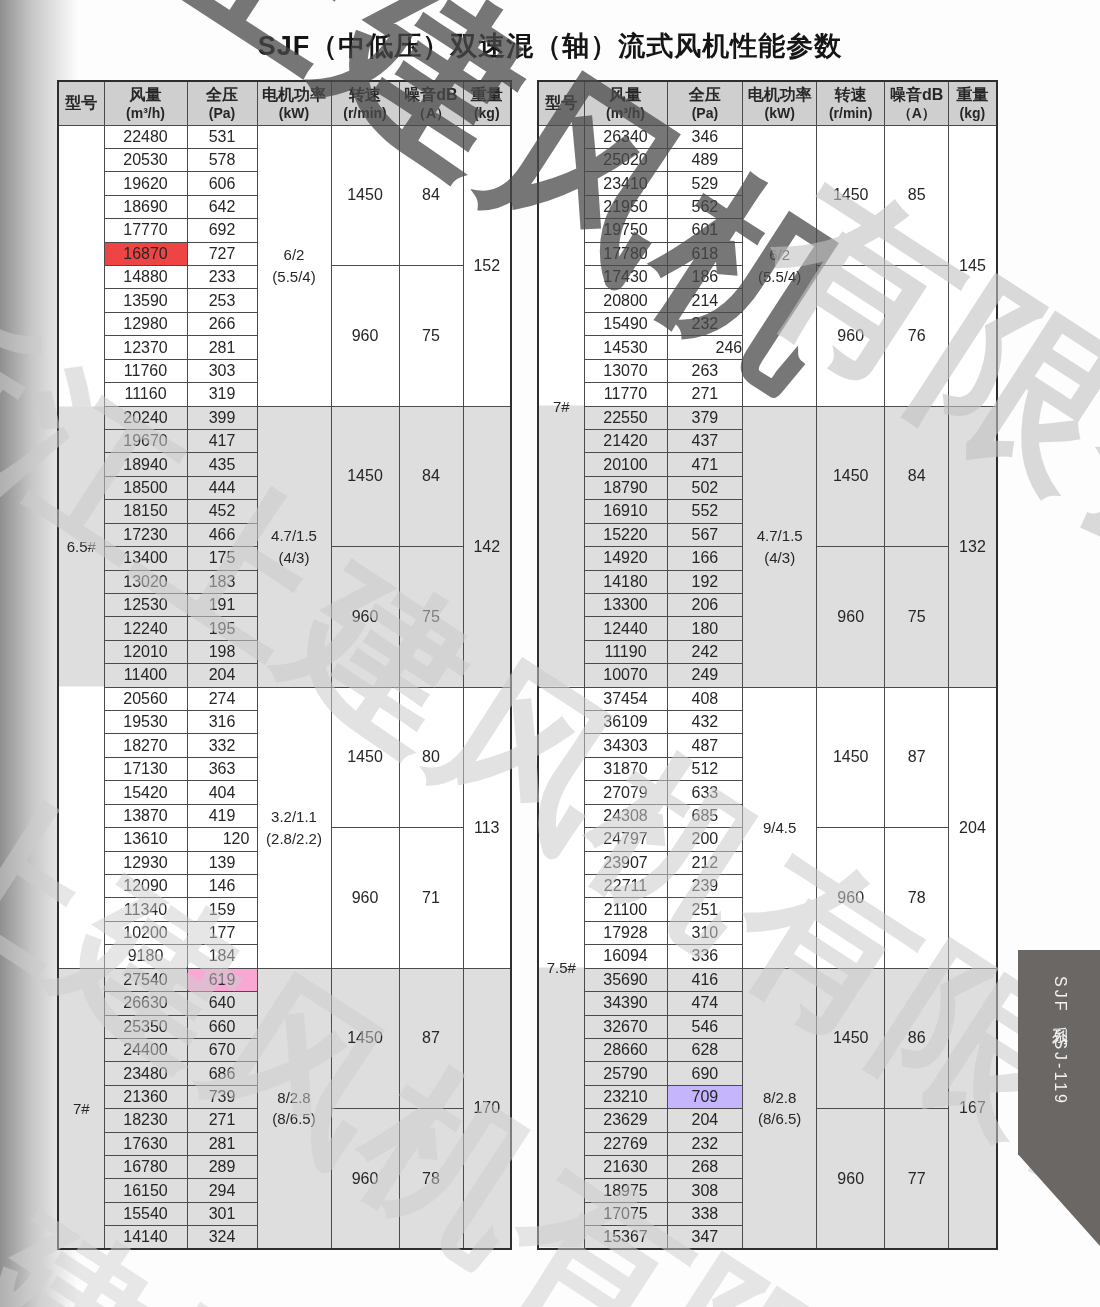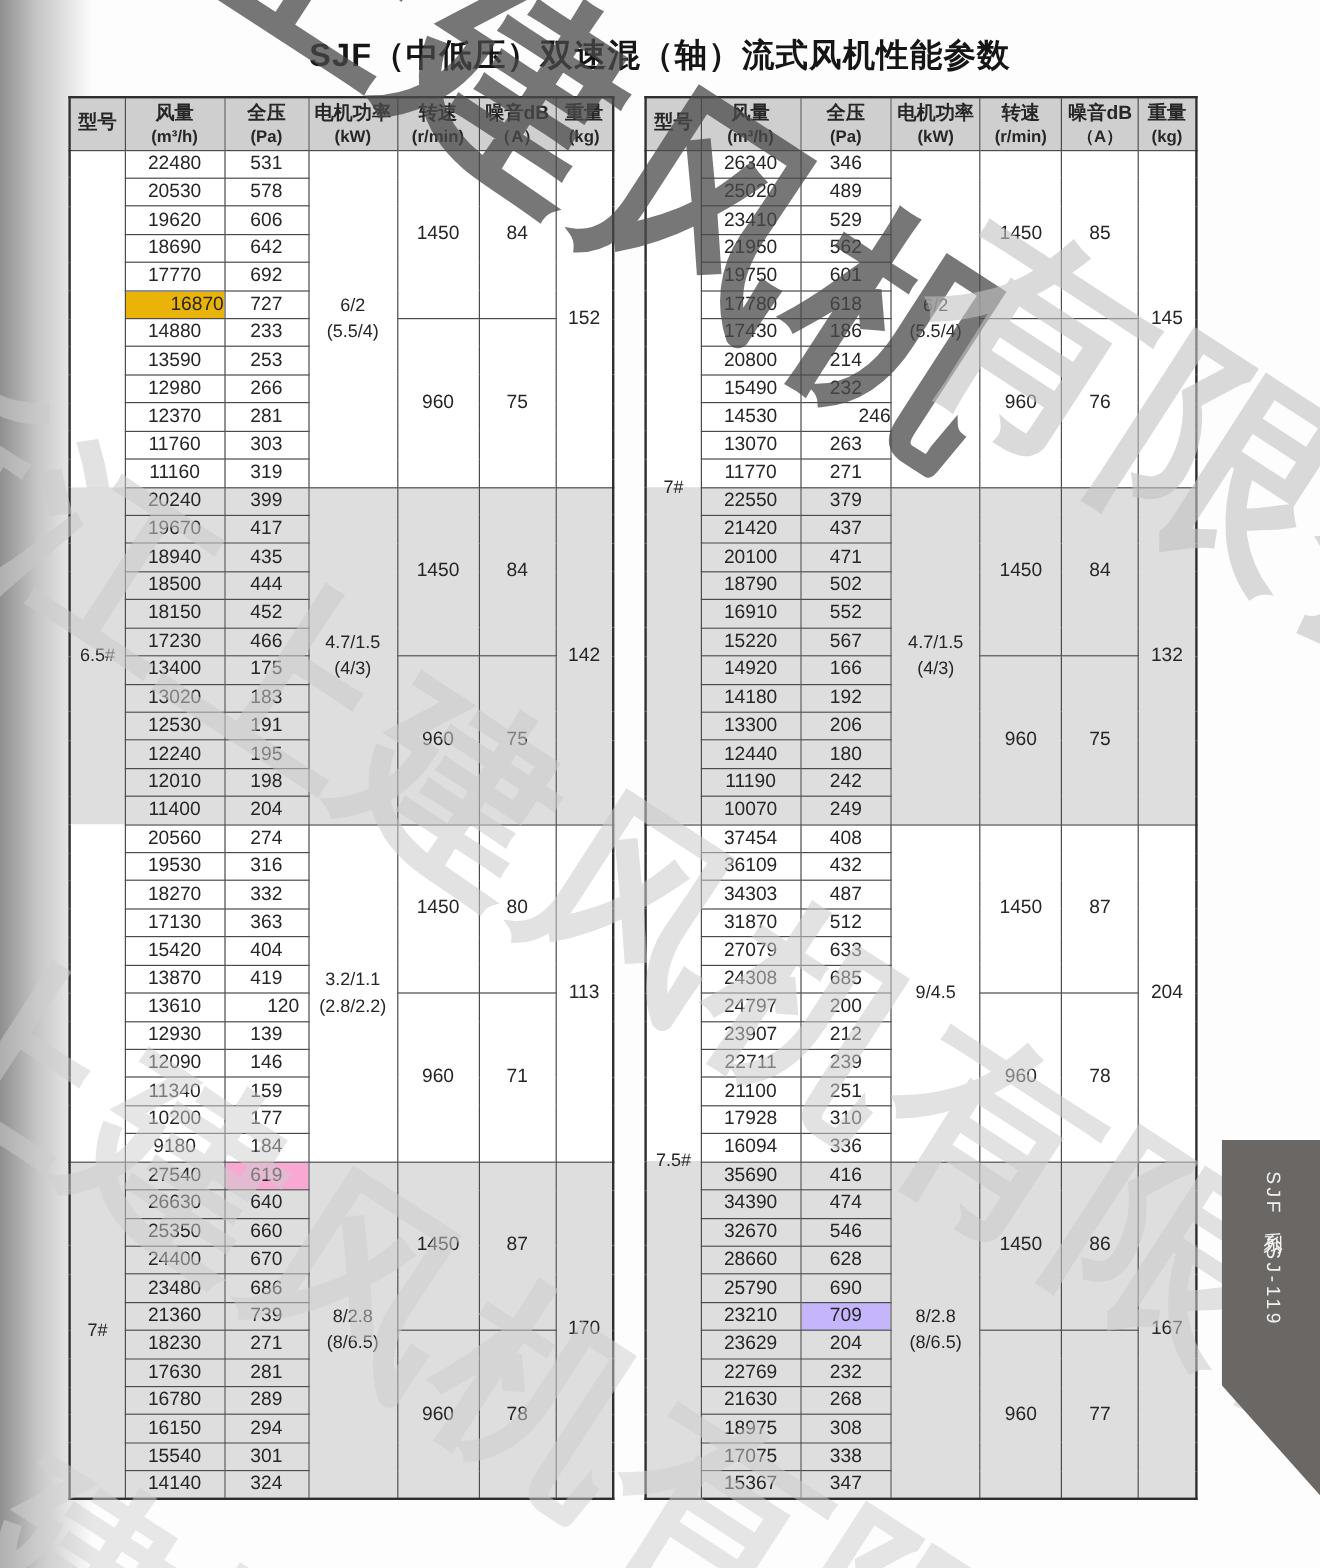--- a/index.html
+++ b/index.html
@@ -126,21 +126,21 @@
       </tr>
       <tr>
         <td class="num" style="background: rgb(255, 255, 255);">18690</td>
         <td class="num" style="background: rgb(255, 255, 255);">642</td>
       </tr>
       <tr>
         <td class="num" style="background: rgb(255, 255, 255);">17770</td>
         <td class="num" style="background: rgb(255, 255, 255);">692</td>
       </tr>
       <tr>
-        <td class="num" style="background: #eab308; text-align: right;">16870</td>
+        <td class="num" style="background: #ef4444;">16870</td>
         <td class="num" style="background: rgb(255, 255, 255);">727</td>
       </tr>
       <tr>
         <td class="num" style="background: rgb(255, 255, 255);">14880</td>
         <td class="num" style="background: rgb(255, 255, 255);">233</td>
         <td class="num" rowspan="6" style="background: rgb(255, 255, 255);">960</td>
         <td class="num" rowspan="6" style="background: rgb(255, 255, 255);">75</td>
       </tr>
       <tr>
         <td class="num" style="background: rgb(255, 255, 255);">13590</td>

